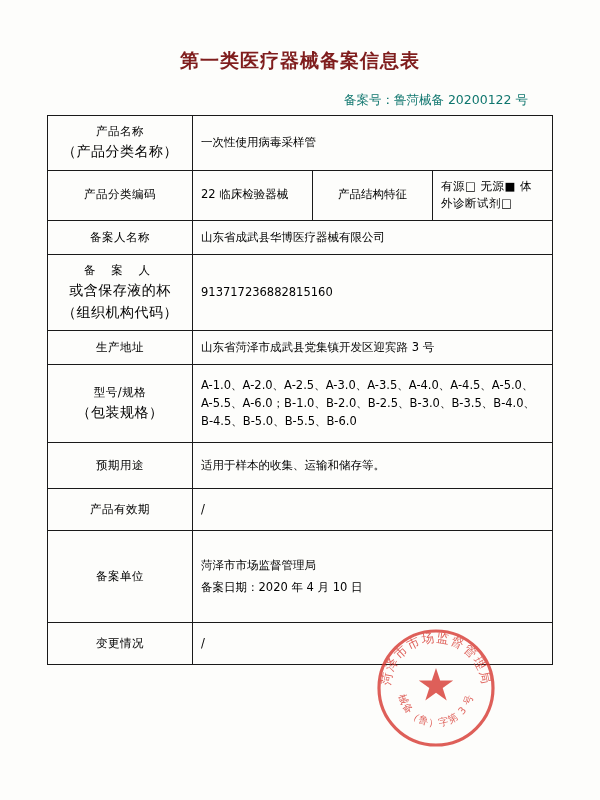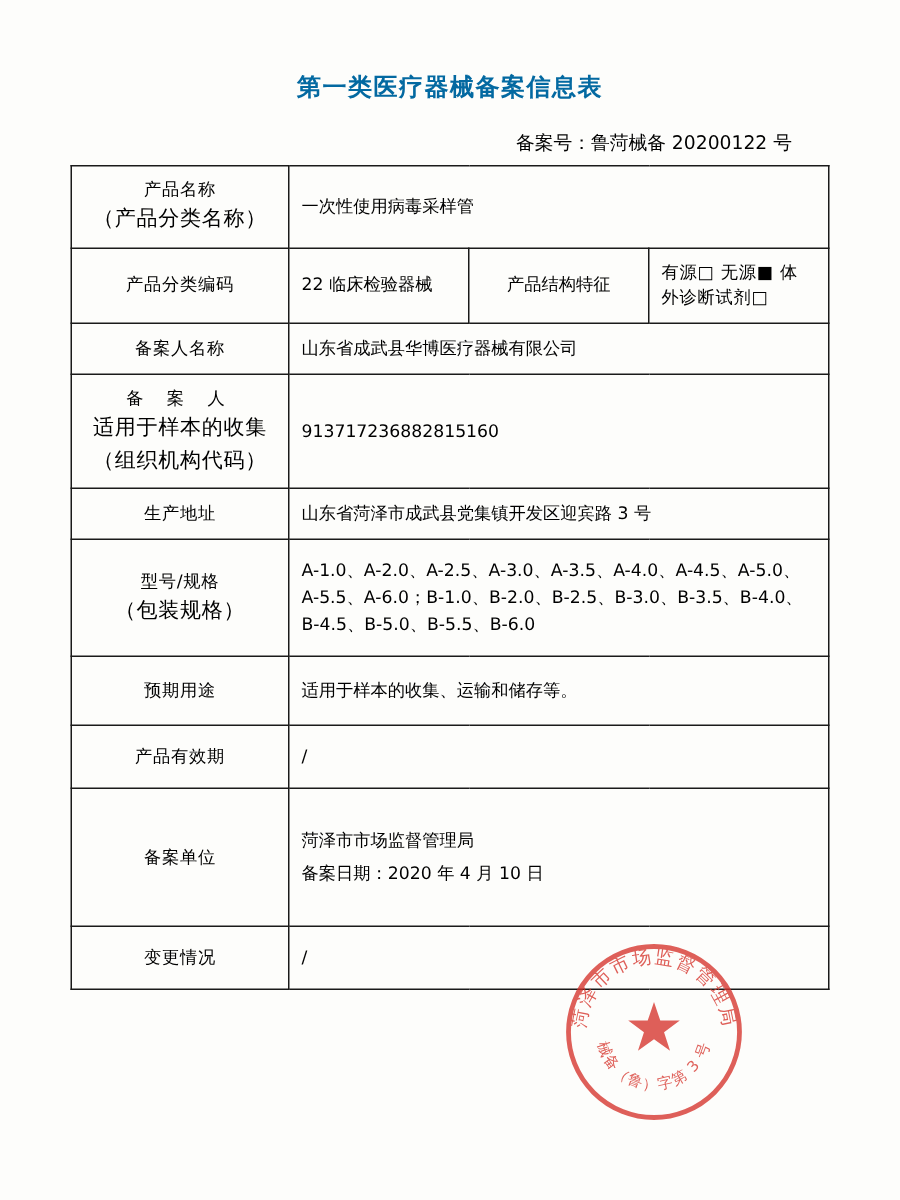--- a/index.html
+++ b/index.html
@@ -16,31 +16,31 @@
     overflow: hidden;
   }
   .page {
     position: relative;
     width: 600px;
     height: 800px;
     background: #fdfdfb;
   }
   .doc-title {
     text-align: center;
-    font-size: 16px;
+    font-size: 19px;
     font-weight: bold;
     letter-spacing: 1px;
     padding-top: 48px;
-    color: #0369a1;
+    color: #7f1d1d;
   }
   .record-no {
     text-align: right;
     font-size: 12.5px;
     margin: 18px 72px 6px 0;
-    color: #000000;
+    color: #0f766e;
   }
   table.form {
     border-collapse: collapse;
     width: 506px;
     margin: 0 auto;
     table-layout: fixed;
   }
   table.form td {
     border: 1px solid #1a1a1a;
     padding: 7px 8px;
@@ -134,21 +134,21 @@
       </tr>
 
       <tr class="row-h">
         <td class="label">备案人名称</td>
         <td class="value" colspan="3">山东省成武县华博医疗器械有限公司</td>
       </tr>
 
       <tr class="tall">
         <td class="label">
           <span class="spaced">备 案 人</span>
-          <span class="sub">适用于样本的收集</span>
+          <span class="sub">或含保存液的杯</span>
           <span class="sub">（组织机构代码）</span>
         </td>
         <td class="value" colspan="3">913717236882815160</td>
       </tr>
 
 
       <tr class="row-h">
         <td class="label">生产地址</td>
         <td class="value" colspan="3">山东省菏泽市成武县党集镇开发区迎宾路 3 号</td>
       </tr>

